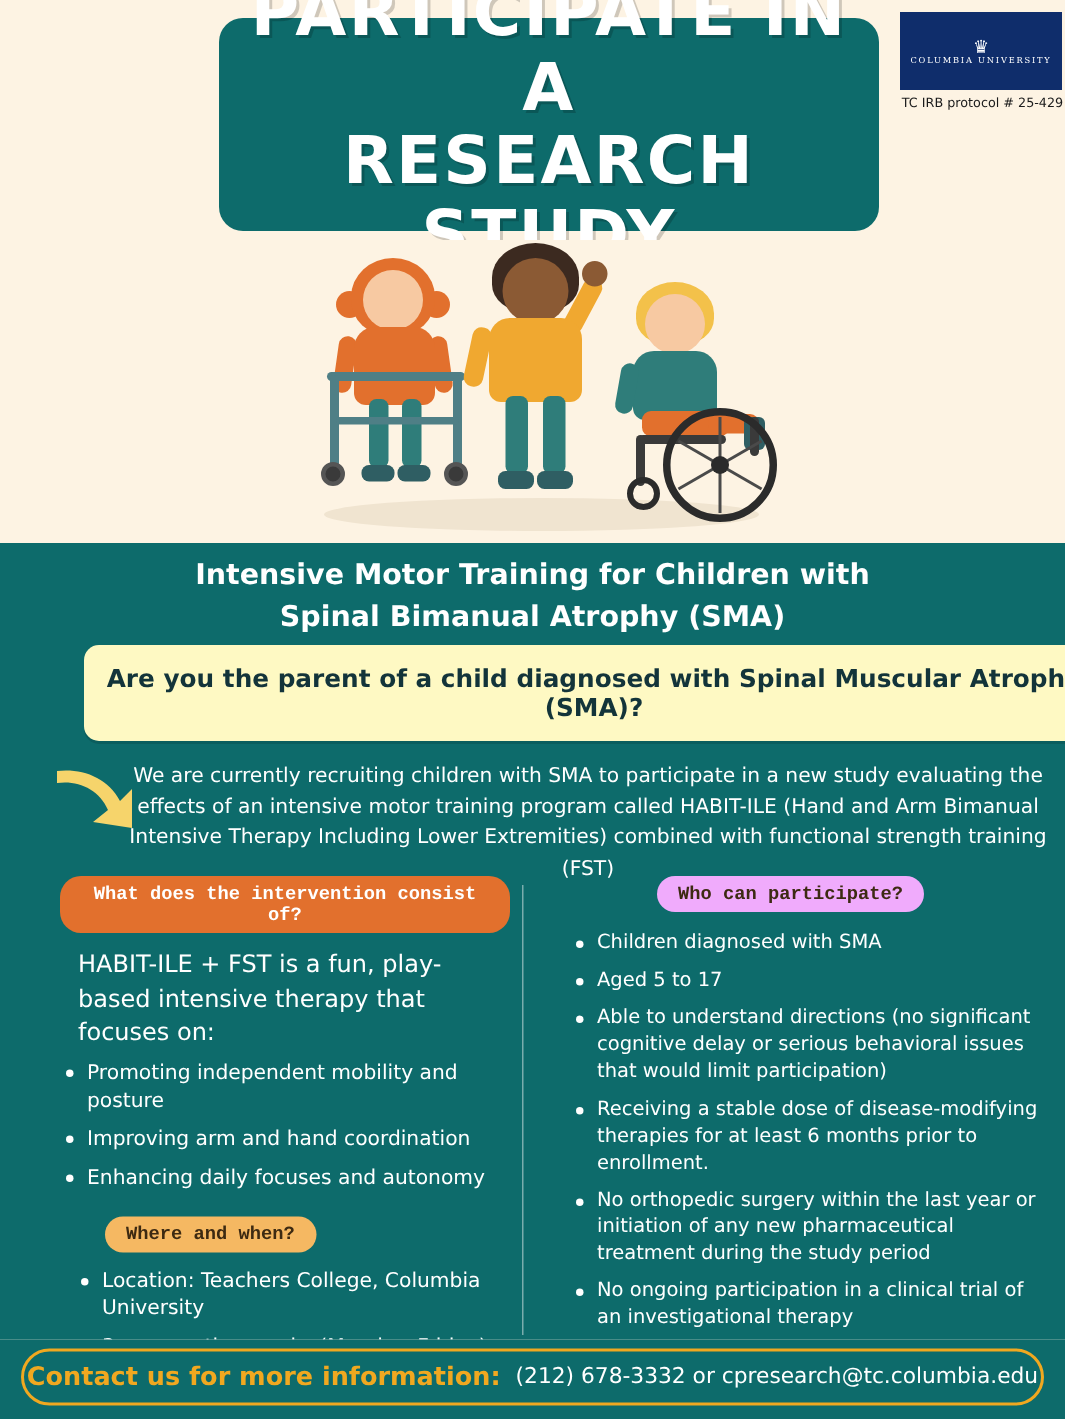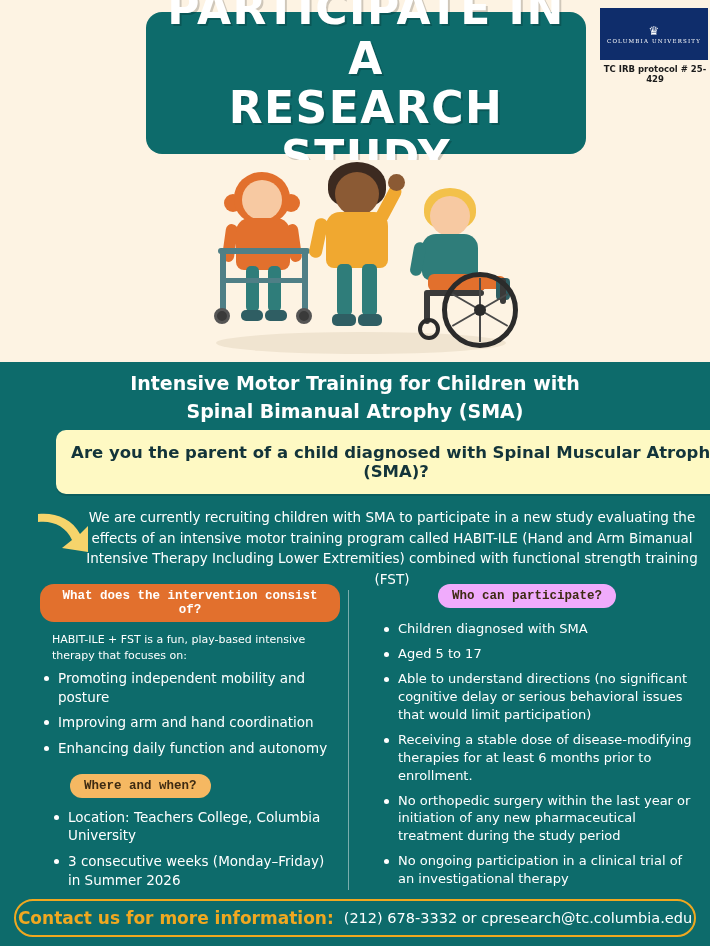--- a/index.html
+++ b/index.html
@@ -73,21 +73,21 @@
   }
   .tc-sub {
     font-family: "DejaVu Serif", serif;
     font-size: 5.5px;
     letter-spacing: 1.2px;
     margin-top: 2px;
   }
   .tc-irb {
     margin-top: 4px;
     font-size: 8.5px;
-    font-weight: bold;
+    font-weight: normal;
     color: #1b1b1b;
     text-align: center;
     width: 110px;
   }
 
   
   .illus {
     position: absolute;
     left: 196px; top: 160px;
     width: 330px; height: 198px;
@@ -240,21 +240,21 @@
   }
   .divider {
     position: absolute;
     left: 348px; top: 228px;
     width: 1px; height: 300px;
     background: rgba(255,255,255,0.45);
   }
 
   .lead {
     color: #ffffff;
-    font-size: 11px;
+    font-size: 16px;
     line-height: 1.42;
     margin: 10px 0 6px 12px;
     width: 280px;
   }
   ul.bul {
     list-style: none;
     margin: 0; padding: 0;
   }
   ul.bul li {
     position: relative;
@@ -402,21 +402,21 @@
     <div class="intro">We are currently recruiting children with SMA to participate in a new study evaluating the effects of an intensive motor training program called HABIT-ILE (Hand and Arm Bimanual Intensive Therapy Including Lower Extremities) combined with functional strength training (FST)</div>
 
     <div class="divider"></div>
 
     <div class="col-left">
       <div class="pill">What does the intervention consist of?</div>
       <div class="lead">HABIT-ILE + FST is a fun, play-based intensive therapy that focuses on:</div>
       <ul class="bul left-bullets">
         <li>Promoting independent mobility and posture</li>
         <li>Improving arm and hand coordination</li>
-        <li>Enhancing daily function and autonomy</li>
+        <li>Enhancing daily focuses and autonomy</li>
       </ul>
 
       <div class="where-pill-wrap">
         <div class="pill light">Where and when?</div>
       </div>
       <ul class="bul" style="margin-left:10px; margin-top:10px;">
         <li>Location: Teachers College, Columbia University</li>
         <li>3 consecutive weeks (Monday–Friday) in Summer 2026</li>
       </ul>
       <div class="subnote">+ 3 pre and post assessments</div>

